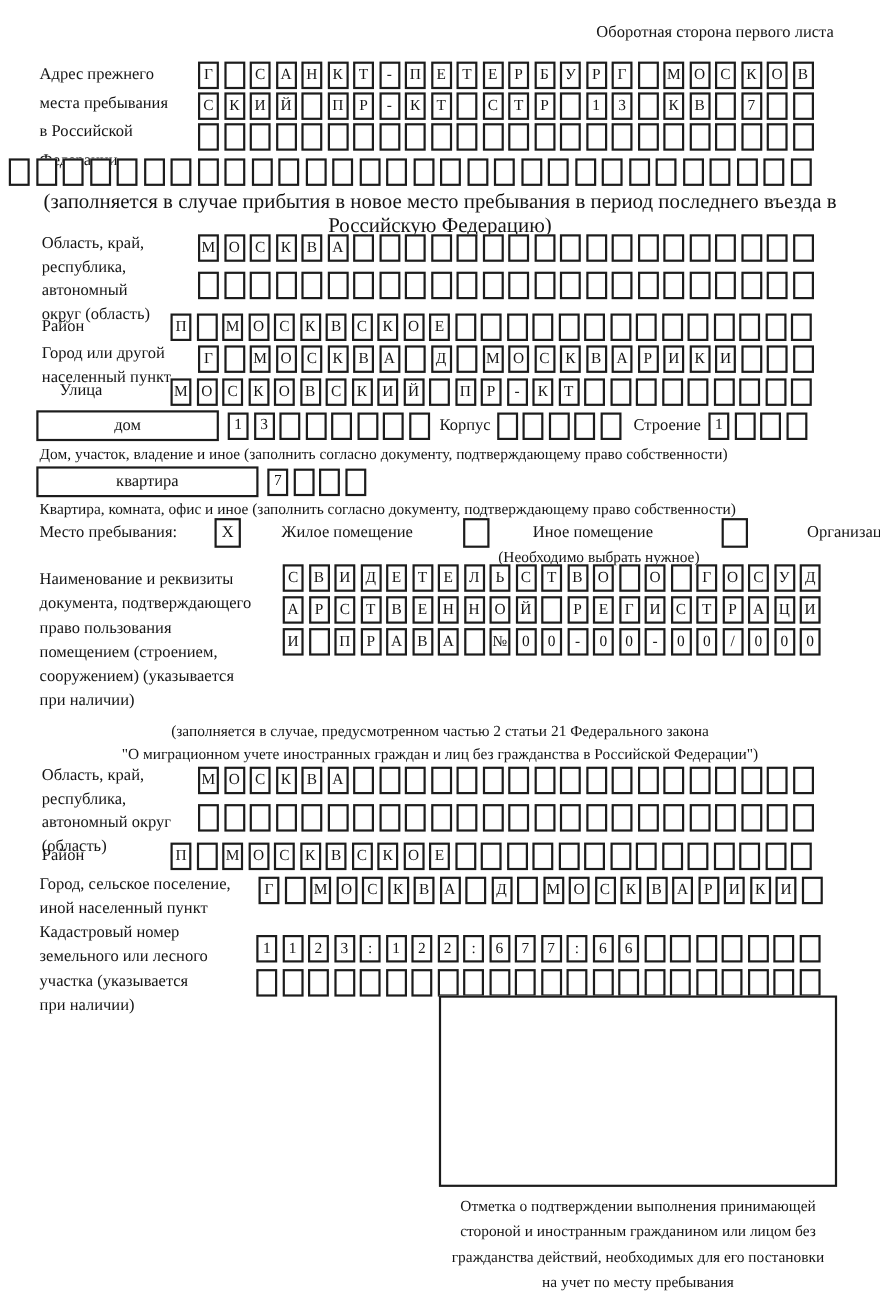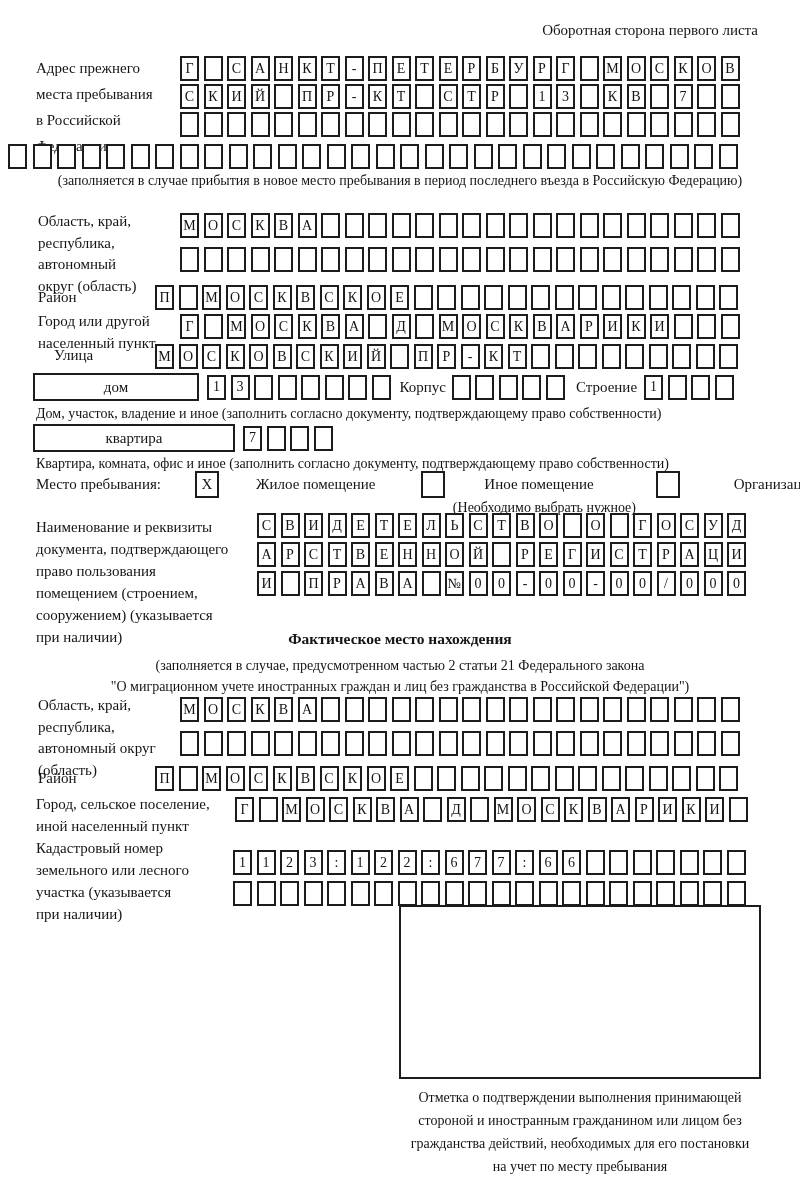--- a/index.html
+++ b/index.html
@@ -10,21 +10,21 @@
   .lh26{line-height:26px;}
   .lh21{line-height:21.5px;}
   .lh22{line-height:22px;}
   .cells{display:flex;gap:4.5px;}
   .g55{gap:5.5px;}
   .cellcol{display:flex;flex-direction:column;}
   .gap3{gap:3px;} .gap9{gap:9px;} .gap4{gap:4px;} .gap6{gap:6px;}
   .cell{width:19px;min-width:19px;height:25px;box-sizing:border-box;border:2px solid #1c1c1c;
         display:flex;align-items:center;justify-content:center;font-size:14px;line-height:1;
         background:#fff;}
-  .note{font-size:14px;color:#141414;}
+  .note{font-size:19px;color:#141414;}
   .center{text-align:center;width:800px;left:0;}
   .h2{font-size:16.5px;font-weight:bold;}
   .h3{font-size:15.5px;font-weight:bold;}
   .wbox{box-sizing:border-box;border:2px solid #1c1c1c;height:28px;display:flex;
         align-items:center;justify-content:center;font-size:15px;background:#fff;}
   .flexrow{display:flex;align-items:center;}
   .chk{width:24px;min-width:24px;height:27px;box-sizing:border-box;border:2px solid #1c1c1c;
        display:flex;align-items:center;justify-content:center;font-size:15px;background:#fff;}
   .inlbl{font-size:15px;white-space:nowrap;}
   .stamp{box-sizing:border-box;border:2px solid #1c1c1c;background:#fff;}
@@ -425,21 +425,20 @@
         <span class="cell">-</span>
         <span class="cell">0</span>
         <span class="cell">0</span>
         <span class="cell">/</span>
         <span class="cell">0</span>
         <span class="cell">0</span>
         <span class="cell">0</span>
       </div>
   </div>
 
-  <div class="abs h3 center" style="top:630px;">Фактическое место нахождения</div>
   <div class="abs note center pre" style="top:655px;font-size:14px;line-height:21px;">(заполняется в случае, предусмотренном частью 2 статьи 21 Федерального закона
 "О миграционном учете иностранных граждан и лиц без гражданства в Российской Федерации")</div>
 
   <div class="abs lbl lh21" style="top:695px;left:38px;width:150px;">Область, край,
 республика,
 автономный округ
 (область)</div>
   <div class="abs cellcol gap9" style="top:697px;left:180px;">
     <div class="cells">
         <span class="cell">М</span>

